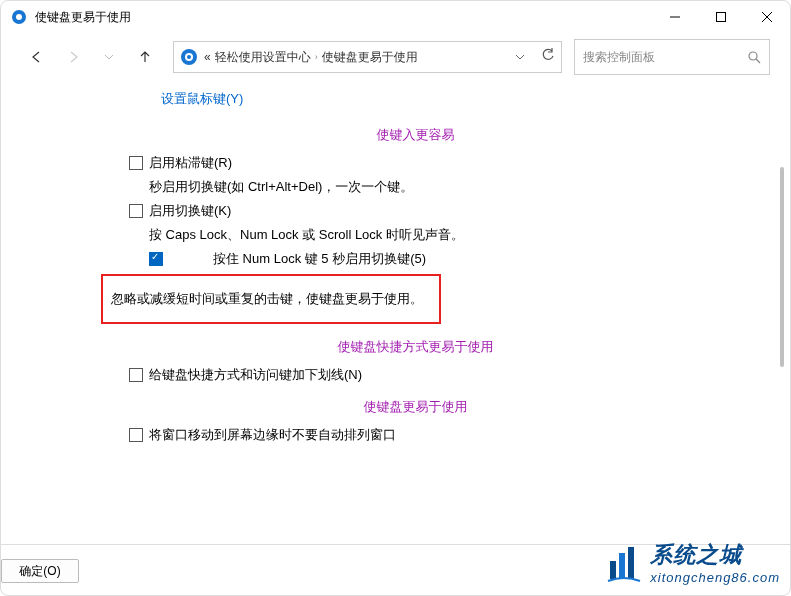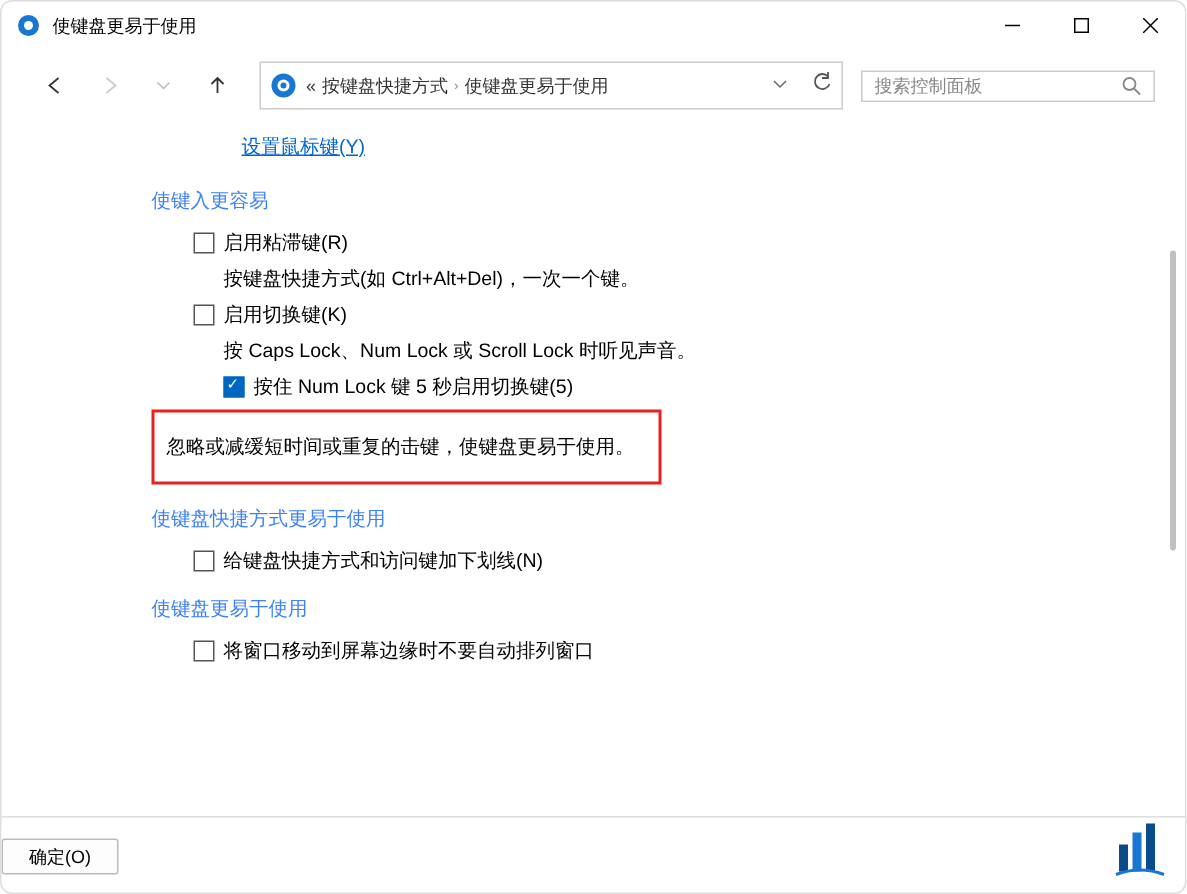--- a/index.html
+++ b/index.html
@@ -12,38 +12,38 @@
     .win-btn { width: 46px; display: flex; align-items: center; justify-content: center; font-size: 10px; }
     
     .toolbar { height: 48px; display: flex; align-items: center; padding: 0 20px 0 20px; gap: 4px; }
     .nav-btn { width: 32px; height: 32px; display: flex; align-items: center; justify-content: center; color: #555; }
     .nav-btn.disabled { color: #ccc; }
     .addr-bar { flex: 1; height: 32px; border: 1px solid #ccc; display: flex; align-items: center; padding: 0 6px; margin: 0 8px; }
     .addr-icon { width: 18px; height: 18px; margin-right: 6px; }
     .addr-text { flex: 1; font-size: 12px; color: #333; display: flex; align-items: center; gap: 4px; }
     .addr-sep { color: #888; font-size: 9px; }
     .addr-end { display: flex; gap: 6px; color: #666; }
-    .search-bar { width: 196px; height: 21px; border: 1px solid #ccc; display: flex; align-items: center; padding: 0 8px; color: #888; font-size: 12px; justify-content: space-between; }
+    .search-bar { width: 196px; height: 36px; border: 1px solid #ccc; display: flex; align-items: center; padding: 0 8px; color: #888; font-size: 12px; justify-content: space-between; }
     
     .content { padding: 0 20px; height: 460px; overflow: hidden; position: relative; }
     .scroll-area { padding-left: 80px; padding-right: 40px; }
     
-    .link { color: #0066cc; font-size: 13px; cursor: pointer; text-decoration: underline; }
+    .link { color: #0066cc; font-size: 13px; cursor: pointer; }
     
     .top-link { margin: 8px 0 18px 60px; }
     
-    .section-title { font-size: 13px; color: #3b82f6; margin: 14px 0 10px 0; }
+    .section-title { font-size: 13px; color: #a21caf; margin: 14px 0 10px 0; text-align: center; }
     
     .option-group { margin-left: 28px; margin-bottom: 6px; }
     .checkbox-row { display: flex; align-items: center; margin: 6px 0; font-size: 13px; }
     .checkbox { width: 14px; height: 14px; border: 1px solid #555; margin-right: 6px; background: #fff; flex-shrink: 0; }
     .checkbox.checked { background: #0067c0; border-color: #0067c0; position: relative; }
     .checkbox.checked::after { content: "✓"; color: #fff; font-size: 10px; position: absolute; left: 1px; top: -2px; }
     .desc { font-size: 13px; color: #000; margin: 6px 0 6px 20px; }
-    .sub-indent { margin-left: 20px; }
+    .sub-indent { margin-left: 20px; gap: 44px; }
     .link-row { margin: 8px 0 8px 20px; }
     
     .red-box { border: 2px solid #e82020; padding: 8px; margin: 4px 0 4px 0px; width: 340px; }
     
     .footer { position: absolute; bottom: 12px; right: 0; left: 0; border-top: 1px solid #ddd; padding: 14px 34px 0 0; display: flex; gap: 8px; background: #fff; }
     .btn { min-width: 78px; height: 24px; border: 1px solid #bbb; background: #fdfdfd; font-size: 12px; padding: 0 10px; border-radius: 2px; }
     
     .scrollbar { position: absolute; right: 6px; top: 86px; width: 4px; height: 200px; background: #c0c0c0; border-radius: 2px; }
     
     .watermark { position: absolute; right: 10px; bottom: 10px; display: flex; align-items: center; gap: 6px; pointer-events: none; }
@@ -104,21 +104,21 @@
     </div>
 
   <div class="addr-bar">
     <svg class="addr-icon" viewBox="0 0 18 18">
         <circle cx="9" cy="9" r="8" fill="#1976d2"></circle>
         <circle cx="9" cy="9" r="4" fill="#fff"></circle>
         <circle cx="9" cy="9" r="2" fill="#1976d2"></circle>
       </svg>
     <div class="addr-text">
       <span>«</span>
-      <span>按键盘快捷方式</span>
+      <span>轻松使用设置中心</span>
       <span class="addr-sep">›</span>
       <span>使键盘更易于使用</span>
     </div>
     <div class="addr-end">
       <span><svg width="10" height="10">
             <path d="M1 3 L5 7 L9 3" fill="none" stroke="#666" stroke-width="1"></path>
           </svg></span>
       <span style="margin-left:10px"><svg width="14" height="14">
             <path d="M11 3 A5 5 0 1 0 12 8" fill="none" stroke="#555" stroke-width="1.2"></path>
             <path d="M11 0 L11 4 L7 4" fill="none" stroke="#555" stroke-width="1.2"></path>
@@ -142,21 +142,21 @@
       <span class="link">设置鼠标键(Y)</span>
     </div>
 
     <div class="section-title">使键入更容易</div>
 
     <div class="option-group">
       <div class="checkbox-row">
         <div class="checkbox"></div>
         <span>启用粘滞键(R)</span>
       </div>
-      <div class="desc">按键盘快捷方式(如 Ctrl+Alt+Del)，一次一个键。</div>
+      <div class="desc">秒启用切换键(如 Ctrl+Alt+Del)，一次一个键。</div>
     </div>
 
     <div class="option-group">
       <div class="checkbox-row">
         <div class="checkbox"></div>
         <span>启用切换键(K)</span>
       </div>
       <div class="desc">按 Caps Lock、Num Lock 或 Scroll Lock 时听见声音。</div>
       <div class="checkbox-row sub-indent">
         <div class="checkbox checked"></div>
@@ -192,13 +192,17 @@
   <button class="btn">确定(O)</button>
 </div>
 
 <div class="watermark">
   <svg class="wm-icon" viewBox="0 0 40 40">
     <rect x="6" y="18" width="6" height="18" fill="#0a4b8c"></rect>
     <rect x="15" y="10" width="6" height="26" fill="#1976d2"></rect>
     <rect x="24" y="4" width="6" height="32" fill="#0a4b8c"></rect>
     <path d="M4 38 Q20 32 36 38" fill="none" stroke="#1976d2" stroke-width="2"></path>
   </svg>
+  <div class="wm-text">
+    <span class="wm-main">系统之城</span>
+    <span class="wm-sub">xitongcheng86.com</span>
+  </div>
 </div>
 
 </body></html>

